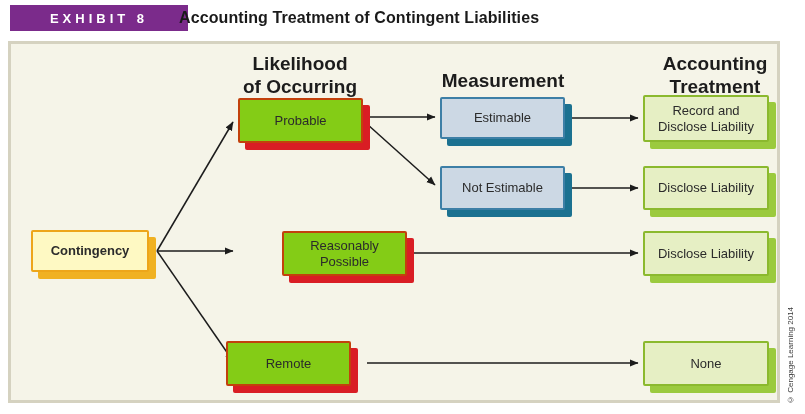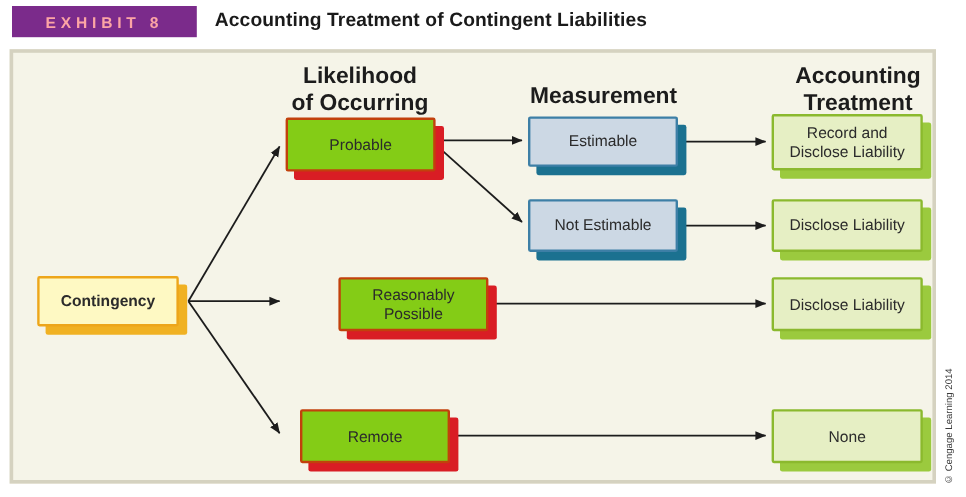--- a/index.html
+++ b/index.html
@@ -3,22 +3,22 @@
 <meta charset="utf-8">
 <style>
   html,body{margin:0;padding:0;background:#ffffff;}
   body{
     width:805px;height:414px;position:relative;overflow:hidden;
     font-family:"Liberation Sans","DejaVu Sans",sans-serif;
     -webkit-font-smoothing:antialiased;
   }
   
   .exhibit-badge{
-    position:absolute;left:10px;top:5px;width:154px;height:26px;
-    background:#7b2b8b;color:#fca5a5;display:flex;align-items:center;justify-content:center;
+    position:absolute;left:10px;top:5px;width:178px;height:26px;
+    background:#7b2b8b;color:#ffffff;display:flex;align-items:center;justify-content:center;
     font-weight:bold;font-size:13px;letter-spacing:4px;
   }
   .exhibit-title{
     position:absolute;left:179px;top:9px;
     font-weight:bold;font-size:16px;color:#1a1a1a;letter-spacing:0.1px;
   }
   
   .panel{
     position:absolute;left:8px;top:41px;width:772px;height:362px;
     background:#f5f4e8;border:3px solid #d5d2c0;box-sizing:border-box;
@@ -75,21 +75,21 @@
       <line x1="356" y1="209" x2="627" y2="209" marker-end="url(#ah)"></line>
       <line x1="356" y1="319" x2="627" y2="319" marker-end="url(#ah)"></line>
     </g>
   </svg>
 
   <div class="node node-yellow" style="left:20px;top:186px;width:118px;height:42px;">Contingency</div>
 
   <div class="node node-red" style="left:227px;top:54px;width:125px;height:45px;">Probable</div>
   <div class="node node-red" style="left:227px;top:187px;width:125px;height:45px;margin-left:44px;">Reasonably
 Possible</div>
-  <div class="node node-red" style="left:239px;top:297px;width:125px;height:45px;">Remote</div>
+  <div class="node node-red" style="left:215px;top:297px;width:125px;height:45px;">Remote</div>
 
   <div class="node node-blue" style="left:429px;top:53px;width:125px;height:42px;">Estimable</div>
   <div class="node node-blue" style="left:429px;top:122px;width:125px;height:44px;">Not Estimable</div>
 
   <div class="node node-green" style="left:632px;top:51px;width:126px;height:47px;">Record and
 Disclose Liability</div>
   <div class="node node-green" style="left:632px;top:122px;width:126px;height:44px;">Disclose Liability</div>
   <div class="node node-green" style="left:632px;top:187px;width:126px;height:45px;">Disclose Liability</div>
   <div class="node node-green" style="left:632px;top:297px;width:126px;height:45px;">None</div>
 </div>

